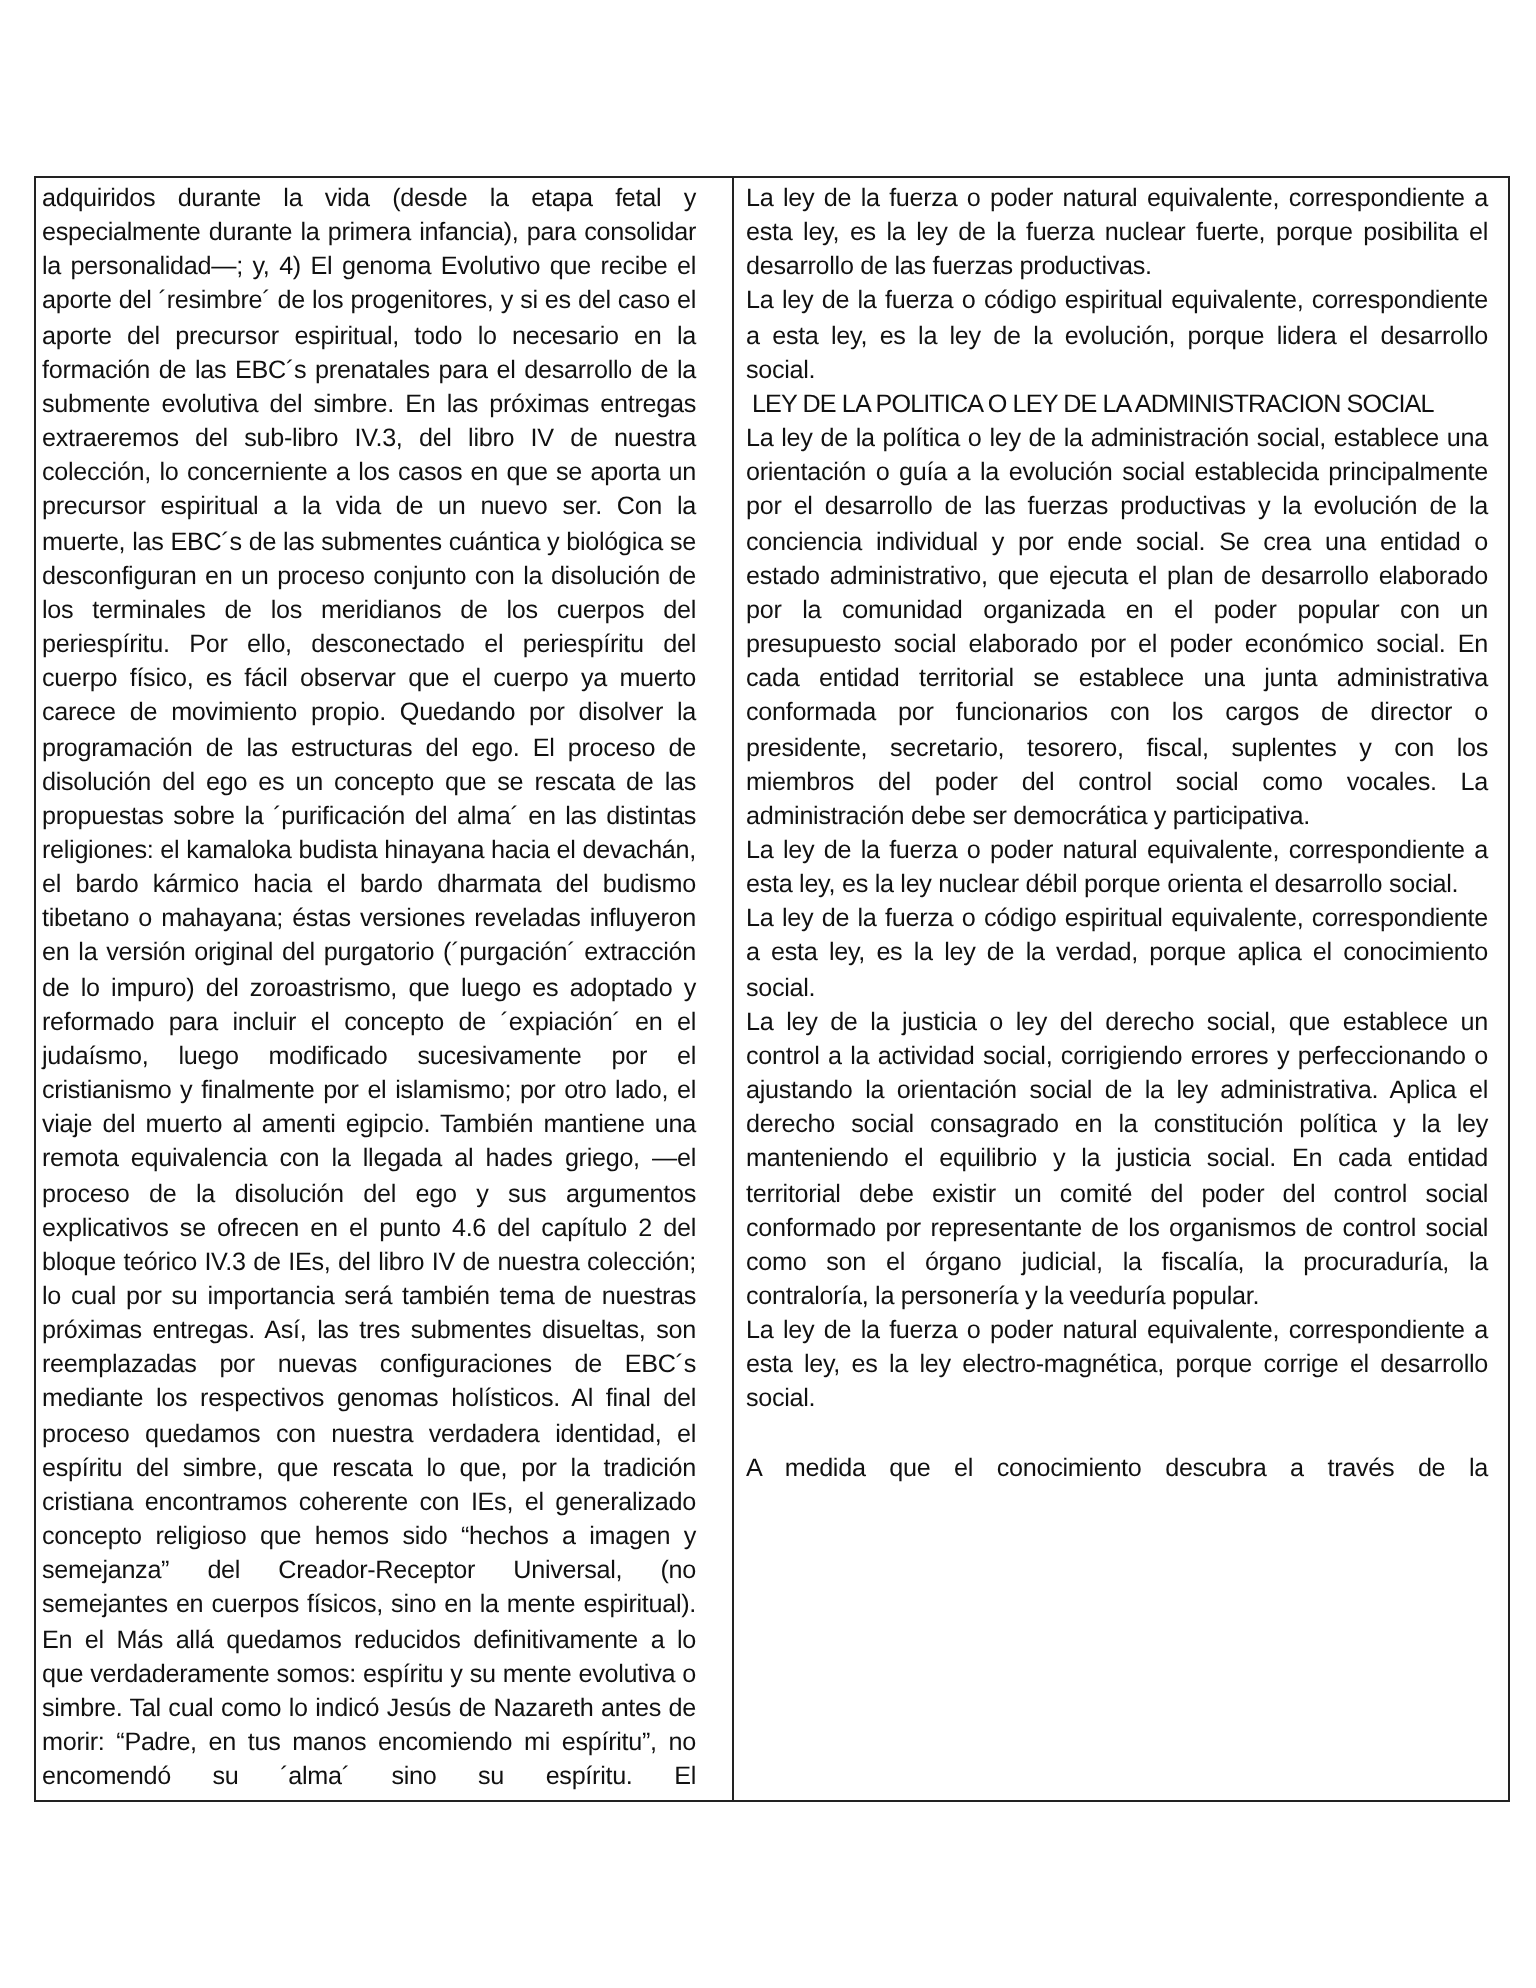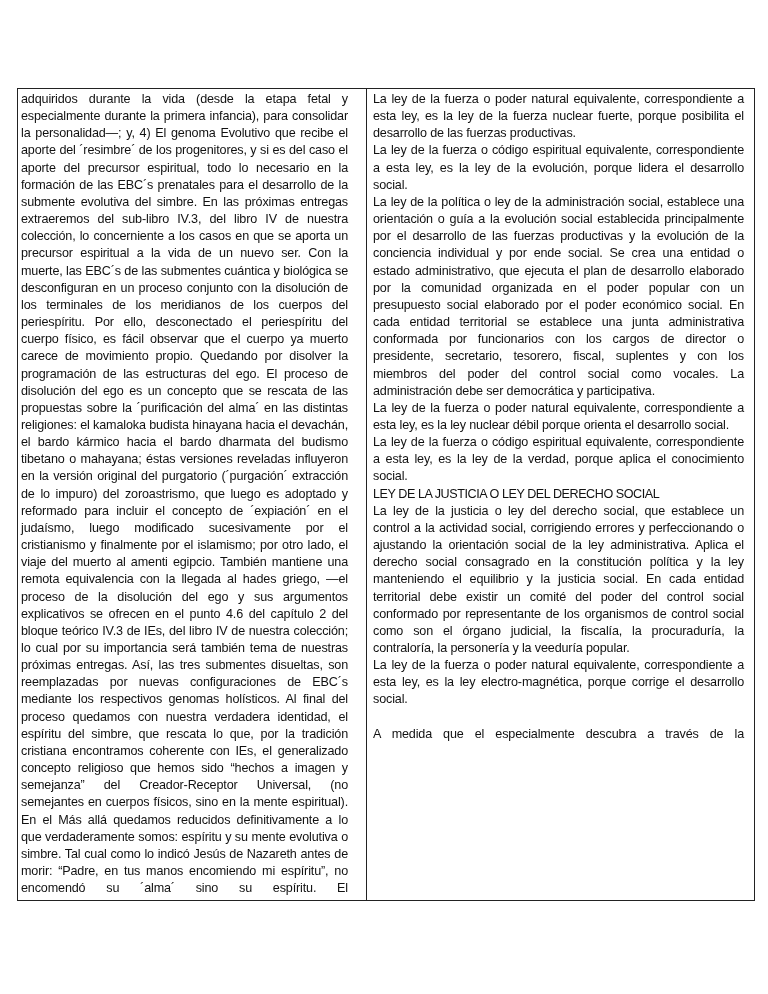--- a/index.html
+++ b/index.html
@@ -68,22 +68,22 @@
 </head>
 <body>
 
 <div class="page-table">
   <div class="col col-left">
     <p class="para last-line">adquiridos durante la vida (desde la etapa fetal y especialmente durante la primera infancia), para consolidar la personalidad—; y,   4) El genoma Evolutivo que recibe el aporte del ´resimbre´ de los progenitores, y si es del caso el aporte del precursor espiritual, todo lo necesario en la formación de las EBC´s prenatales para el desarrollo de la submente evolutiva del simbre. En las próximas entregas extraeremos del sub-libro IV.3, del libro IV de nuestra colección, lo concerniente a los casos en que se aporta un precursor espiritual a la vida de un nuevo ser. Con la muerte, las EBC´s de las submentes cuántica y biológica se desconfiguran en un proceso conjunto con la disolución de los terminales de los meridianos de los cuerpos del periespíritu. Por ello, desconectado el periespíritu del cuerpo físico, es fácil observar que el cuerpo ya muerto carece de movimiento propio. Quedando por disolver la programación de las estructuras del ego.   El proceso de disolución del ego es un concepto que se rescata de las propuestas sobre la ´purificación del alma´ en las distintas religiones: el kamaloka budista hinayana hacia el devachán, el bardo kármico hacia el bardo dharmata del budismo tibetano o mahayana; éstas versiones reveladas influyeron en la versión original del purgatorio (´purgación´ extracción de lo impuro) del zoroastrismo, que luego es adoptado y reformado para incluir el concepto de ´expiación´ en el judaísmo, luego modificado sucesivamente por el cristianismo y finalmente por el islamismo; por otro lado, el viaje del muerto al amenti egipcio. También mantiene una remota equivalencia con la llegada al hades griego,  —el proceso de la disolución del ego y sus argumentos explicativos se ofrecen en el punto 4.6 del capítulo 2 del bloque teórico IV.3 de IEs, del libro IV de nuestra colección; lo cual por su importancia será también tema de nuestras próximas entregas. Así, las tres submentes disueltas, son reemplazadas por nuevas configuraciones de EBC´s mediante los respectivos genomas holísticos.   Al final del proceso quedamos con nuestra verdadera identidad, el espíritu del simbre, que rescata lo que, por la tradición cristiana encontramos coherente con IEs, el generalizado concepto religioso que hemos sido “hechos a imagen y semejanza” del Creador-Receptor Universal, (no semejantes en cuerpos físicos, sino en la mente espiritual). En el Más allá quedamos reducidos definitivamente a lo que verdaderamente somos: espíritu y su mente evolutiva o simbre. Tal cual como lo indicó Jesús de Nazareth antes de morir: “Padre, en tus manos encomiendo mi espíritu”, no encomendó su ´alma´ sino su espíritu. El</p>
   </div>
   <div class="col col-right">
     <p class="para">La ley de la fuerza o poder natural equivalente, correspondiente a esta ley, es la ley de la fuerza nuclear fuerte, porque posibilita el desarrollo de las fuerzas productivas.</p>
     <p class="para">La ley de la fuerza o código espiritual equivalente, correspondiente a esta ley, es la ley de la evolución, porque lidera el desarrollo social.</p>
+    <p class="heading indent">LEY DE LA POLITICA O LEY DE LA ADMINISTRACION SOCIAL</p>
     <p class="para">La ley de la política o ley de la administración social, establece una orientación o guía a la evolución social establecida principalmente por el desarrollo de las fuerzas productivas y la evolución de la conciencia individual y por ende social. Se crea una entidad o estado administrativo, que ejecuta el plan de desarrollo elaborado por la comunidad organizada en el poder popular con un presupuesto social elaborado por el poder económico social. En cada entidad territorial se establece una junta administrativa conformada por funcionarios con los cargos de director o presidente, secretario, tesorero, fiscal, suplentes y con los miembros del poder del control social como vocales. La administración debe ser democrática y participativa.</p>
     <p class="para">La ley de la fuerza o poder natural equivalente, correspondiente a esta ley, es la ley nuclear débil porque orienta el desarrollo social.</p>
     <p class="para">La ley de la fuerza o código espiritual equivalente, correspondiente a esta ley, es la ley de la verdad, porque aplica el conocimiento social.</p>
-    <p class="heading">LEY DE LA JUSTICIA O LEY DEL DERECHO SOCIAL</p>
     <p class="para">La ley de la justicia o ley del derecho social, que establece un control a la actividad social, corrigiendo errores y perfeccionando o ajustando la orientación social de la ley administrativa. Aplica el derecho social consagrado en la constitución política y la ley manteniendo el equilibrio y la justicia social. En cada entidad territorial debe existir un comité del poder del control social conformado por representante de los organismos de control social como son el órgano judicial, la fiscalía, la procuraduría, la contraloría, la personería y la veeduría popular.</p>
     <p class="para">La ley de la fuerza o poder natural equivalente, correspondiente a esta ley, es la ley electro-magnética, porque corrige el desarrollo social.</p>
     <div class="spacer"></div>
-    <p class="para last-line">A medida que el especialmente descubra a través de la</p>
+    <p class="para last-line">A medida que el conocimiento descubra a través de la</p>
   </div>
 </div>
 
 </body></html>

